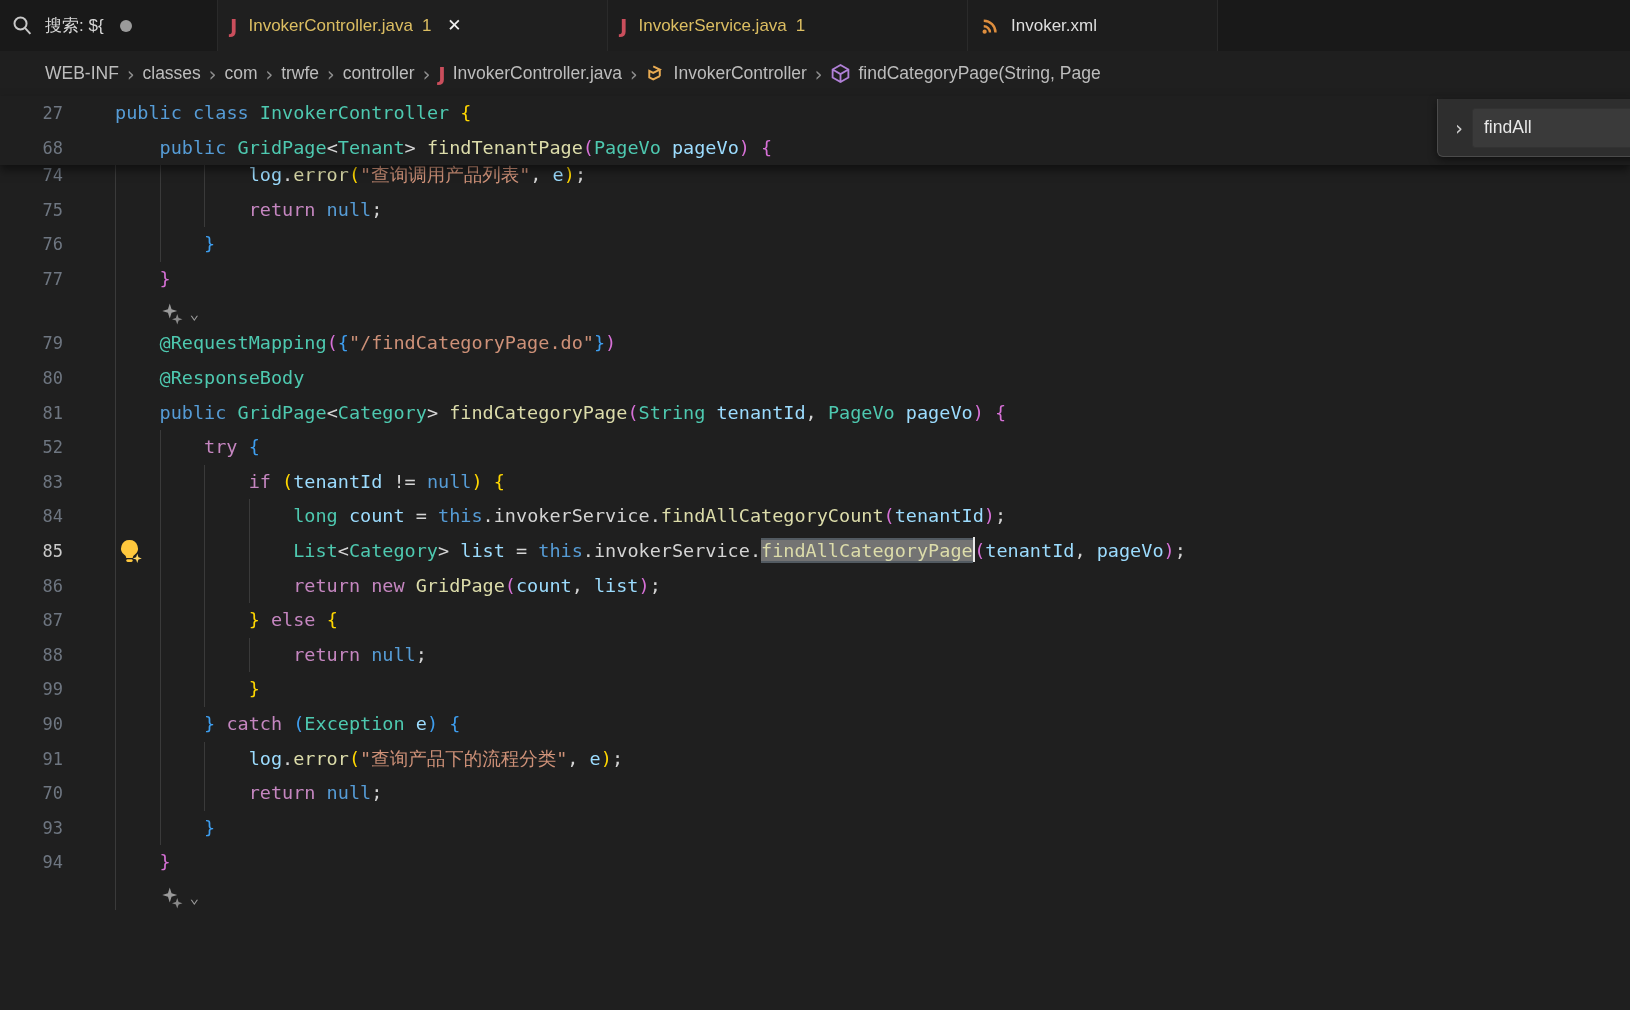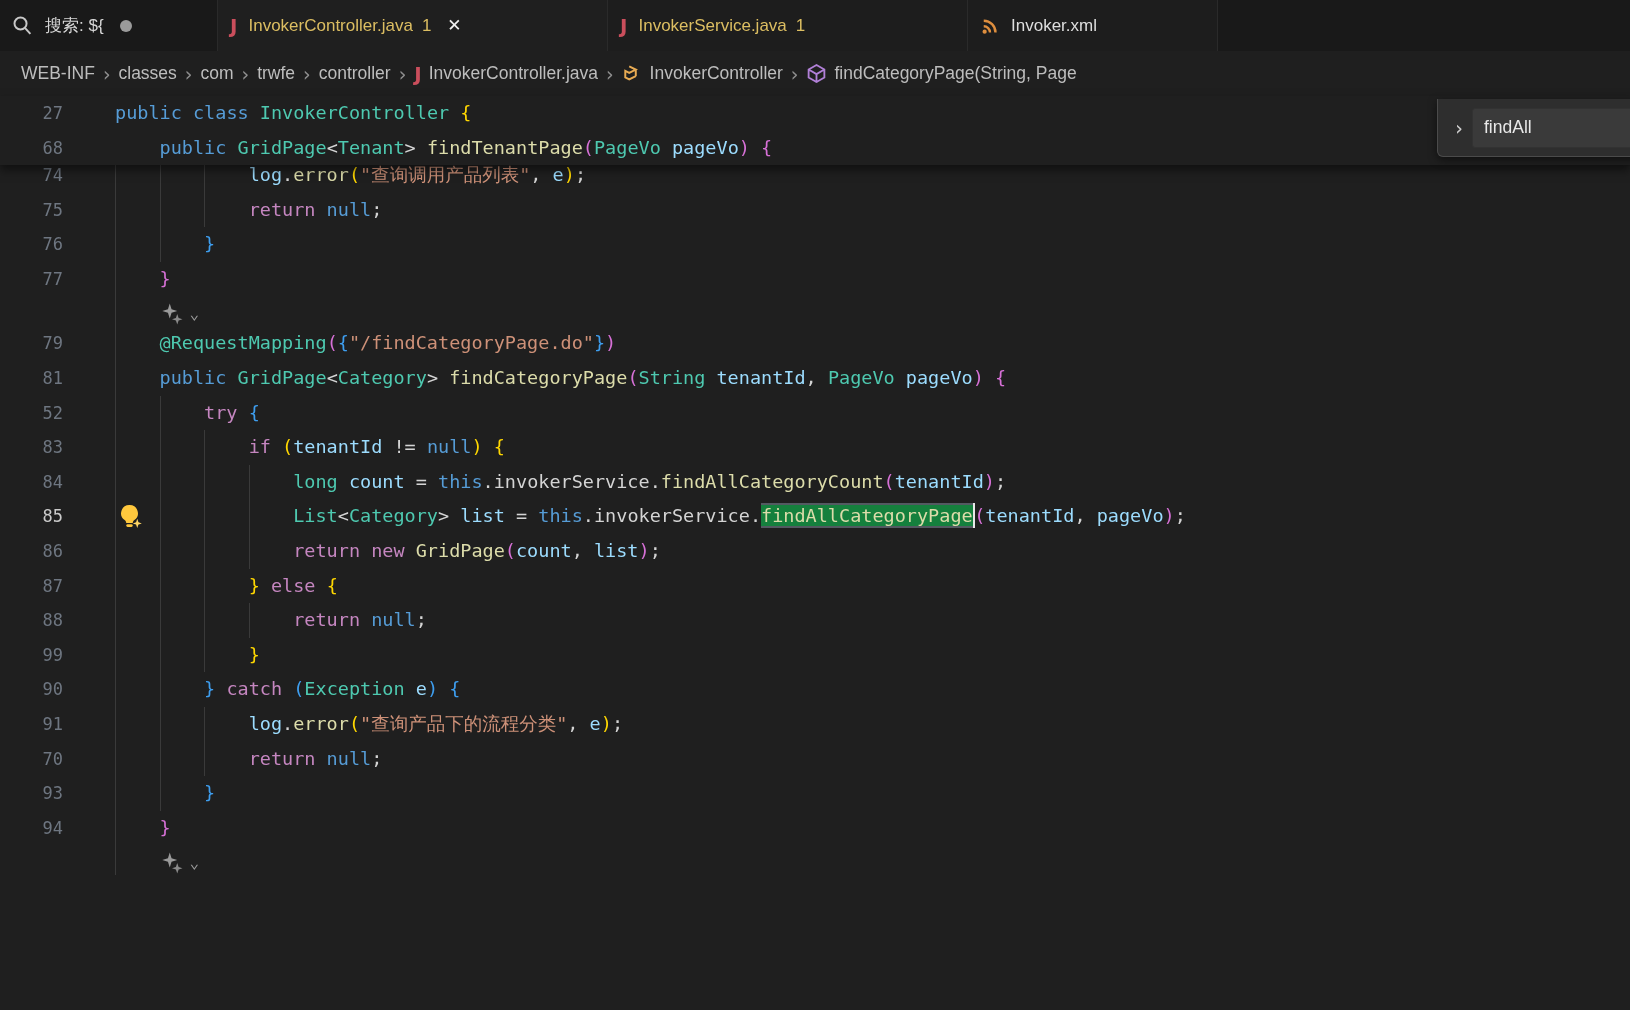--- a/index.html
+++ b/index.html
@@ -42,21 +42,21 @@
   .row { display:flex; height:34.6px; line-height:34.6px; position:relative; white-space:pre; }
   .wrow { height:30px; line-height:30px; }
   .gutter {
     flex:none; width:63px; text-align:right; color:#6e7681;
     font-family:"DejaVu Sans Mono", monospace; font-size:17px;
   }
   .gutter.cur-ln { color:#cbcbcb; }
   .codepart { margin-left:52px; color:#d4d4d4; }
   .ig { display:inline-block; width:4ch; height:100%; border-left:1px solid #3a3a3a; vertical-align:top; }
   .cursorbar { display:inline-block; width:2.5px; height:25px; background:#e8e8e8; vertical-align:middle; margin:0 -1px 0 0; position:relative; top:-2px; }
-  .fsel { background:#15803d; box-shadow:0 2px 0 #525a61, 0 -2px 0 #525a61; }
+  .fsel { background:#737373; box-shadow:0 2px 0 #525a61, 0 -2px 0 #525a61; }
   .bulb { position:absolute; left:116px; top:4px; }
   .sparkle-w { display:inline-flex; align-items:center; gap:6px; vertical-align:top; margin-top:3px; cursor:pointer; }
   #sticky {
     position:absolute; top:96px; left:0; width:100%;
     background:#1f1f1f; z-index:10;
     box-shadow:0 5px 9px rgba(0,0,0,0.5);
   }
   #lines { position:absolute; top:158px; left:0; width:100%; z-index:1; }
   
   .findw {
@@ -120,21 +120,21 @@
                 <circle cx="3.7" cy="12.5" r="1.7" fill="#de8e3e"></circle>
               </svg>
             </span>
           </span>
           <span class="label" style="color: rgb(222, 222, 222);">Invoker.xml</span>
         </div>
       </div>
   </div>
 
   <div class="breadcrumb">
-    <span id="crumbs-host" style="display:flex;align-items:center;">
+    <span id="crumbs-host" style="display:flex;align-items:center;margin-left:24px;">
         <span class="crumb">
           <span>WEB-INF</span>
         </span>
         <span class="chev">›</span>
         <span class="crumb">
           <span>classes</span>
         </span>
         <span class="chev">›</span>
         <span class="crumb">
           <span>com</span>
@@ -188,20 +188,21 @@
   <div id="lines">
       <div class="row mono"><div class="gutter">74</div><span class="codepart"><span class="ig"></span><span class="ig"></span><span class="ig"></span><span style="color: rgb(156, 220, 254);">log</span><span style="color: rgb(212, 212, 212);">.</span><span style="color: rgb(220, 220, 170);">error</span><span style="color: rgb(255, 215, 0);">(</span><span style="color: rgb(206, 145, 120);">"查询调用产品列表"</span><span style="color: rgb(212, 212, 212);">, </span><span style="color: rgb(156, 220, 254);">e</span><span style="color: rgb(255, 215, 0);">)</span><span style="color: rgb(212, 212, 212);">;</span></span></div>
       <div class="row mono"><div class="gutter">75</div><span class="codepart"><span class="ig"></span><span class="ig"></span><span class="ig"></span><span style="color: rgb(197, 134, 192);">return</span><span style="color: rgb(212, 212, 212);"> </span><span style="color: rgb(86, 156, 214);">null</span><span style="color: rgb(212, 212, 212);">;</span></span></div>
       <div class="row mono"><div class="gutter">76</div><span class="codepart"><span class="ig"></span><span class="ig"></span><span style="color: rgb(62, 158, 239);">}</span></span></div>
       <div class="row mono"><div class="gutter">77</div><span class="codepart"><span class="ig"></span><span style="color: rgb(214, 112, 214);">}</span></span></div>
       <div class="row wrow mono"><div class="gutter"></div><span class="codepart"><span class="ig"></span><span class="sparkle-w"><span style="display: inline-flex; align-items: center;"><svg width="24" height="24" viewBox="0 0 16 16">
                 <path fill="#9a9a9a" d="M6.5 1l1.2 3.8L11.5 6 7.7 7.2 6.5 11 5.3 7.2 1.5 6l3.8-1.2z"></path>
                 <path fill="#8a8a8a" d="M11.5 8l.9 2.6 2.6.9-2.6.9-.9 2.6-.9-2.6-2.6-.9 2.6-.9z"></path>
               </svg></span><span style="color: rgb(154, 154, 154); font-size: 16px;">⌄</span></span></span></div>
       <div class="row mono"><div class="gutter">79</div><span class="codepart"><span class="ig"></span><span style="color: rgb(78, 201, 176);">@RequestMapping</span><span style="color: rgb(214, 112, 214);">(</span><span style="color: rgb(62, 158, 239);">{</span><span style="color: rgb(206, 145, 120);">"/findCategoryPage.do"</span><span style="color: rgb(62, 158, 239);">}</span><span style="color: rgb(214, 112, 214);">)</span></span></div>
+      <div class="row mono"><div class="gutter">80</div><span class="codepart"><span class="ig"></span><span style="color: rgb(78, 201, 176);">@ResponseBody</span></span></div>
       <div class="row mono"><div class="gutter">81</div><span class="codepart"><span class="ig"></span><span style="color: rgb(86, 156, 214);">public</span><span style="color: rgb(212, 212, 212);"> </span><span style="color: rgb(78, 201, 176);">GridPage</span><span style="color: rgb(212, 212, 212);">&lt;</span><span style="color: rgb(78, 201, 176);">Category</span><span style="color: rgb(212, 212, 212);">&gt;</span><span style="color: rgb(212, 212, 212);"> </span><span style="color: rgb(220, 220, 170);">findCategoryPage</span><span style="color: rgb(214, 112, 214);">(</span><span style="color: rgb(78, 201, 176);">String</span><span style="color: rgb(212, 212, 212);"> </span><span style="color: rgb(156, 220, 254);">tenantId</span><span style="color: rgb(212, 212, 212);">, </span><span style="color: rgb(78, 201, 176);">PageVo</span><span style="color: rgb(212, 212, 212);"> </span><span style="color: rgb(156, 220, 254);">pageVo</span><span style="color: rgb(214, 112, 214);">)</span><span style="color: rgb(212, 212, 212);"> </span><span style="color: rgb(214, 112, 214);">{</span></span></div>
       <div class="row mono"><div class="gutter">52</div><span class="codepart"><span class="ig"></span><span class="ig"></span><span style="color: rgb(197, 134, 192);">try</span><span style="color: rgb(212, 212, 212);"> </span><span style="color: rgb(62, 158, 239);">{</span></span></div>
       <div class="row mono"><div class="gutter">83</div><span class="codepart"><span class="ig"></span><span class="ig"></span><span class="ig"></span><span style="color: rgb(197, 134, 192);">if</span><span style="color: rgb(212, 212, 212);"> </span><span style="color: rgb(255, 215, 0);">(</span><span style="color: rgb(156, 220, 254);">tenantId</span><span style="color: rgb(212, 212, 212);"> != </span><span style="color: rgb(86, 156, 214);">null</span><span style="color: rgb(255, 215, 0);">)</span><span style="color: rgb(212, 212, 212);"> </span><span style="color: rgb(255, 215, 0);">{</span></span></div>
       <div class="row mono"><div class="gutter">84</div><span class="codepart"><span class="ig"></span><span class="ig"></span><span class="ig"></span><span class="ig"></span><span style="color: rgb(78, 201, 176);">long</span><span style="color: rgb(212, 212, 212);"> </span><span style="color: rgb(156, 220, 254);">count</span><span style="color: rgb(212, 212, 212);"> = </span><span style="color: rgb(86, 156, 214);">this</span><span style="color: rgb(212, 212, 212);">.invokerService.</span><span style="color: rgb(220, 220, 170);">findAllCategoryCount</span><span style="color: rgb(214, 112, 214);">(</span><span style="color: rgb(156, 220, 254);">tenantId</span><span style="color: rgb(214, 112, 214);">)</span><span style="color: rgb(212, 212, 212);">;</span></span></div>
       <div class="row mono"><div class="gutter cur-ln">85</div><span class="bulb"><span style="display: inline-flex; align-items: center;"><svg width="27" height="27" viewBox="0 0 16 16">
               <path fill="#FFC83D" d="M8 1.2a4.9 4.9 0 0 0-2.9 8.9c.55.45.9 1.05.95 1.75h3.9c.05-.7.4-1.3.95-1.75A4.9 4.9 0 0 0 8 1.2z"></path>
               <rect x="6.1" y="12.6" width="3.8" height="1.6" rx="0.8" fill="#FFC83D"></rect>
               <path fill="#FFD766" d="M12.6 9.4l.7 2 2 .7-2 .7-.7 2-.7-2-2-.7 2-.7z"></path>
             </svg></span></span><span class="codepart"><span class="ig"></span><span class="ig"></span><span class="ig"></span><span class="ig"></span><span style="color: rgb(78, 201, 176);">List</span><span style="color: rgb(212, 212, 212);">&lt;</span><span style="color: rgb(78, 201, 176);">Category</span><span style="color: rgb(212, 212, 212);">&gt;</span><span style="color: rgb(212, 212, 212);"> </span><span style="color: rgb(156, 220, 254);">list</span><span style="color: rgb(212, 212, 212);"> = </span><span style="color: rgb(86, 156, 214);">this</span><span style="color: rgb(212, 212, 212);">.invokerService.</span><span class="fsel" style="color: rgb(220, 220, 170);">findAllCategoryPage</span><span class="cursorbar"></span><span style="color: rgb(214, 112, 214);">(</span><span style="color: rgb(156, 220, 254);">tenantId</span><span style="color: rgb(212, 212, 212);">, </span><span style="color: rgb(156, 220, 254);">pageVo</span><span style="color: rgb(214, 112, 214);">)</span><span style="color: rgb(212, 212, 212);">;</span></span></div>
       <div class="row mono"><div class="gutter">86</div><span class="codepart"><span class="ig"></span><span class="ig"></span><span class="ig"></span><span class="ig"></span><span style="color: rgb(197, 134, 192);">return</span><span style="color: rgb(212, 212, 212);"> </span><span style="color: rgb(197, 134, 192);">new</span><span style="color: rgb(212, 212, 212);"> </span><span style="color: rgb(220, 220, 170);">GridPage</span><span style="color: rgb(214, 112, 214);">(</span><span style="color: rgb(156, 220, 254);">count</span><span style="color: rgb(212, 212, 212);">, </span><span style="color: rgb(156, 220, 254);">list</span><span style="color: rgb(214, 112, 214);">)</span><span style="color: rgb(212, 212, 212);">;</span></span></div>

